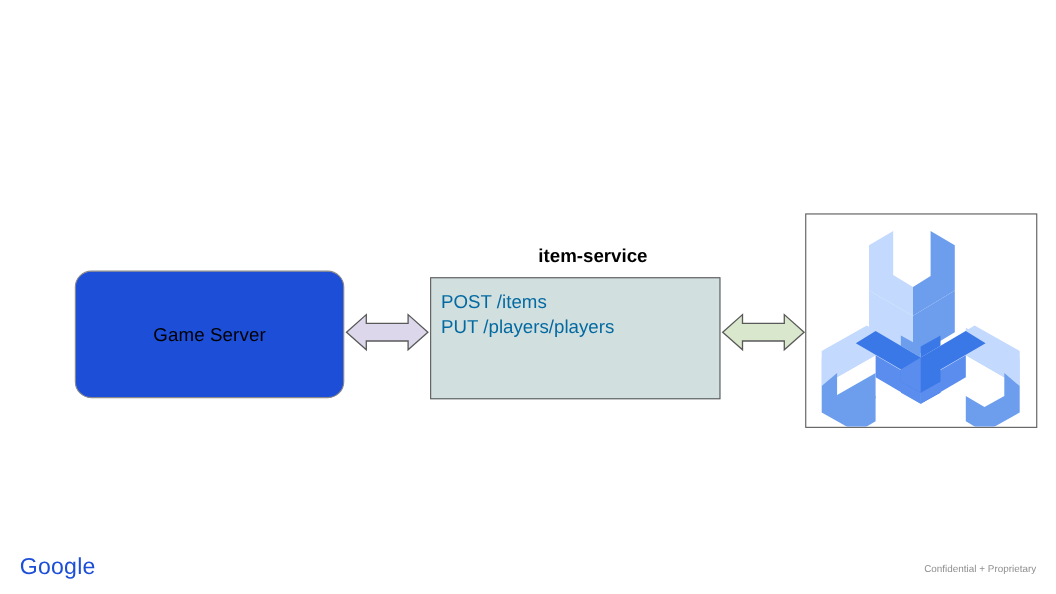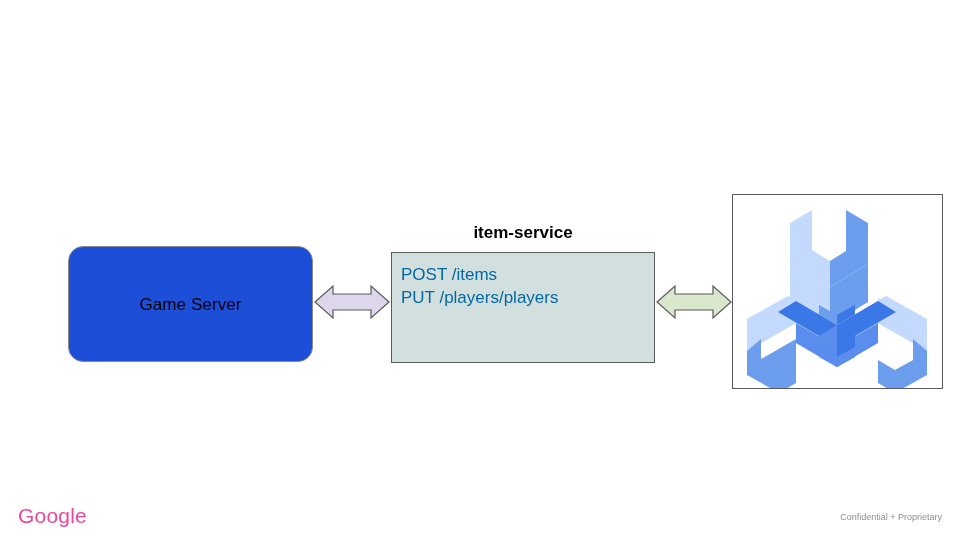--- a/index.html
+++ b/index.html
@@ -40,21 +40,21 @@
   .game-server-label {
     font-size: 17px;
     color: #000000;
     letter-spacing: 0.1px;
     line-height: 1;
   }
 
   
   .service-title {
     position: absolute;
-    left: 391px;
+    left: 407px;
     top: 224px;
     width: 264px;
     text-align: center;
     font-size: 17px;
     font-weight: bold;
     color: #000000;
     line-height: 1.1;
   }
   .service-box {
     position: absolute;
@@ -96,21 +96,21 @@
     left: 0;
     top: 0;
   }
 
   
   .google-logo {
     position: absolute;
     left: 18px;
     top: 505px;
     font-size: 21px;
-    color: #ec4899;
+    color: #1d4ed8;
     font-family: "Liberation Sans", sans-serif;
     letter-spacing: 0.2px;
     line-height: 1;
   }
   .confidential {
     position: absolute;
     right: 18px;
     top: 513px;
     font-size: 9px;
     color: #8f8f8f;

